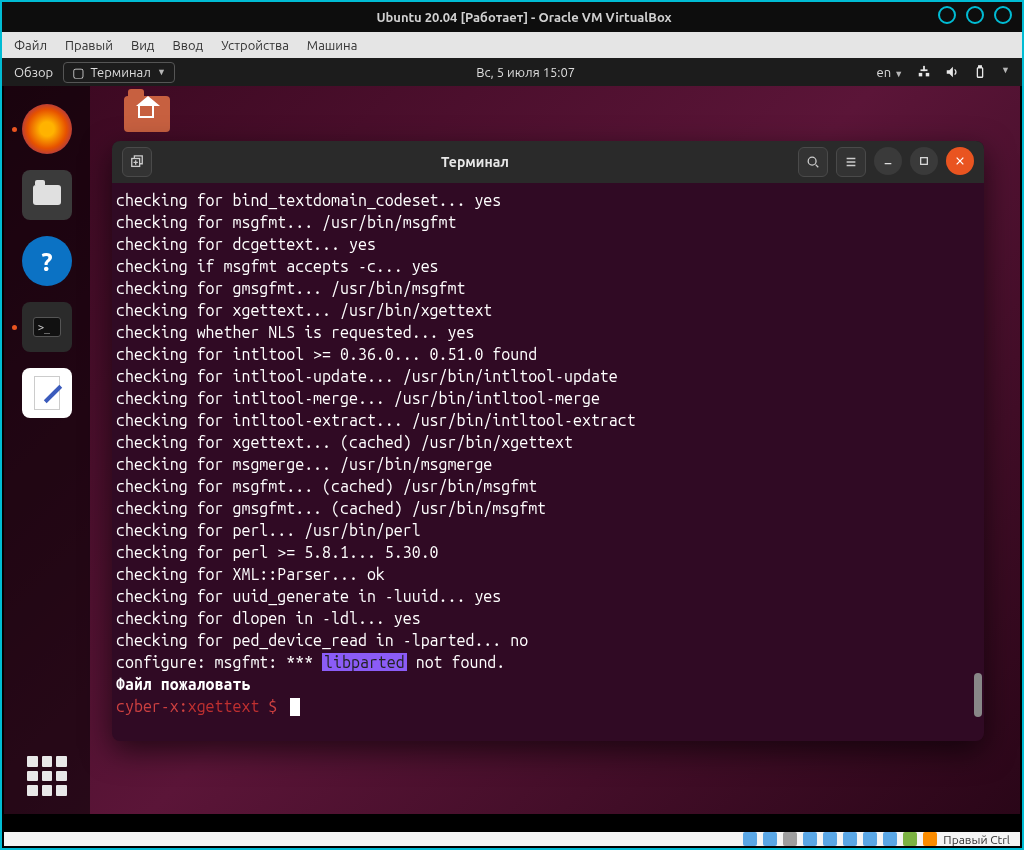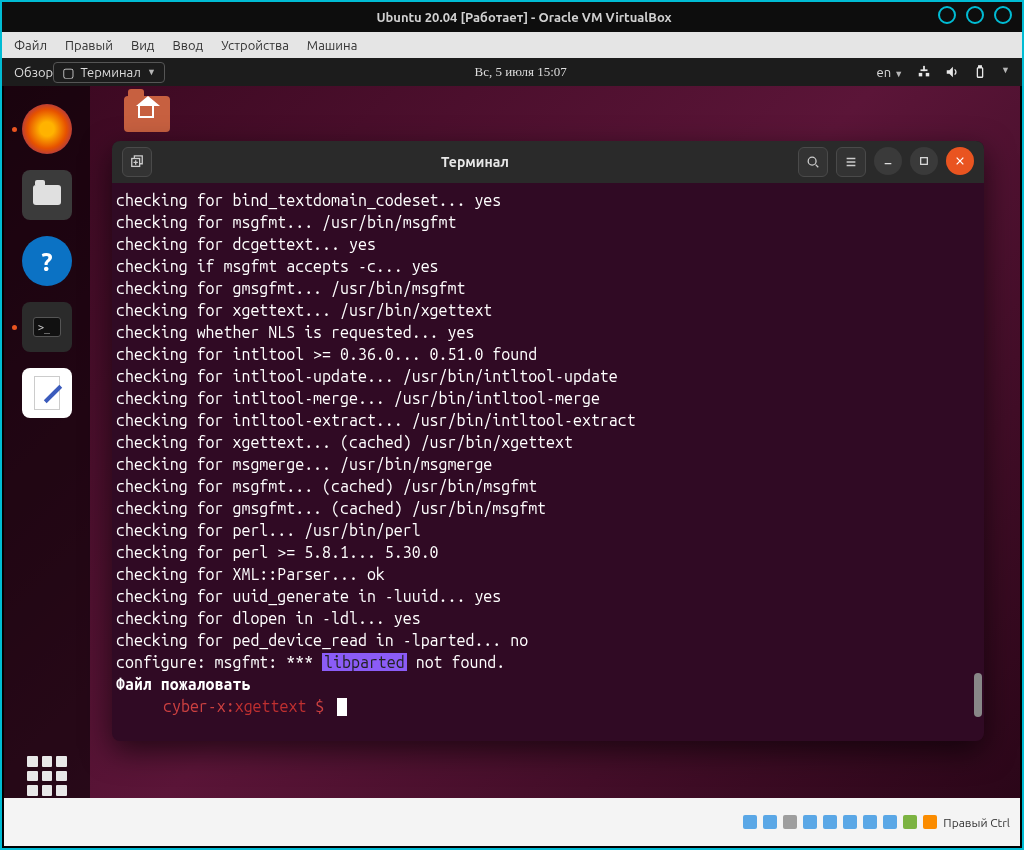--- a/index.html
+++ b/index.html
@@ -26,27 +26,27 @@
     display:flex; align-items:center; gap:18px; padding:0 12px;
     font-size: 13px; color:#333;
   }
   .guest-topbar {
     height: 28px;
     background: #1c1c1c;
     display:flex; align-items:center;
     color:#ddd; font-size:13px;
     padding:0 12px;
   }
-  .gtb-left { display:flex; align-items:center; gap:0; }
+  .gtb-left { display:flex; align-items:center; gap:10px; }
   .gtb-app-chip {
     display:flex; align-items:center; gap:6px;
     border:1px solid #555; border-radius:4px;
     padding:2px 8px;
   }
-  .gtb-center { flex:1; text-align:center;font-family:Liberation Serif, serif; }
+  .gtb-center { flex:1; text-align:center; }
   .gtb-right { display:flex; align-items:flex-start; gap:14px; }
   .gtb-right .ico { width:14px; height:14px; display:inline-flex; align-items:center; justify-content:center; color:#e8e8e8; }
 
   .desktop {
     position:absolute; left:2px; right:2px;
     top: 84px; bottom: 34px;
     background: linear-gradient(135deg, #3a0820 0%, #5b1538 50%, #2a0618 100%);
   }
   .dock {
     position:absolute; left:0; top:0; bottom:0; width:86px;
@@ -106,27 +106,27 @@
     font-size: 16px;
     color: #ffffff;
     line-height: 22px;
     white-space: pre;
     overflow:hidden;
     position:relative;
   }
   .termbody .scrollbar { position:absolute; right:2px; top:490px; width:8px; height:44px; background:#888; border-radius:4px;}
   .hl { background:#8b5cf6; color:#222; padding:0 2px;}
   .welcome { font-weight:700; color:#fff; }
-  .prompt-user { color:#cc4040;margin-left:47px; }
+  .prompt-user { color:#cc4040; }
   .prompt-dir  { color:#c03030; }
   .prompt-sep  { color:#cc4040; }
   .cursor { display:inline-block; width:10px; height:18px; background:#fff; vertical-align:middle; margin-left:4px; margin-bottom:2px;}
 
   .vb-status {
-    position:absolute; left:2px; right:2px; bottom:2px; height:48px;
+    position:absolute; left:2px; right:2px; bottom:2px; height:14px;
     background:#f4f4f4; display:flex; align-items:center; justify-content:flex-end;
     font-size:12px; color:#333; padding:0 10px; gap:6px;
   }
   .vb-status .sq { width:14px; height:14px; background:#5aa7e6; border-radius:2px; display:inline-block;}
   .vb-status .sq.g { background:#7cb342; }
   .vb-status .sq.o { background:#fb8c00; }
   .vb-status .sq.gr{ background:#9e9e9e; }
   .chev { font-size:9px; opacity:0.8; }
 </style>
 </head>

